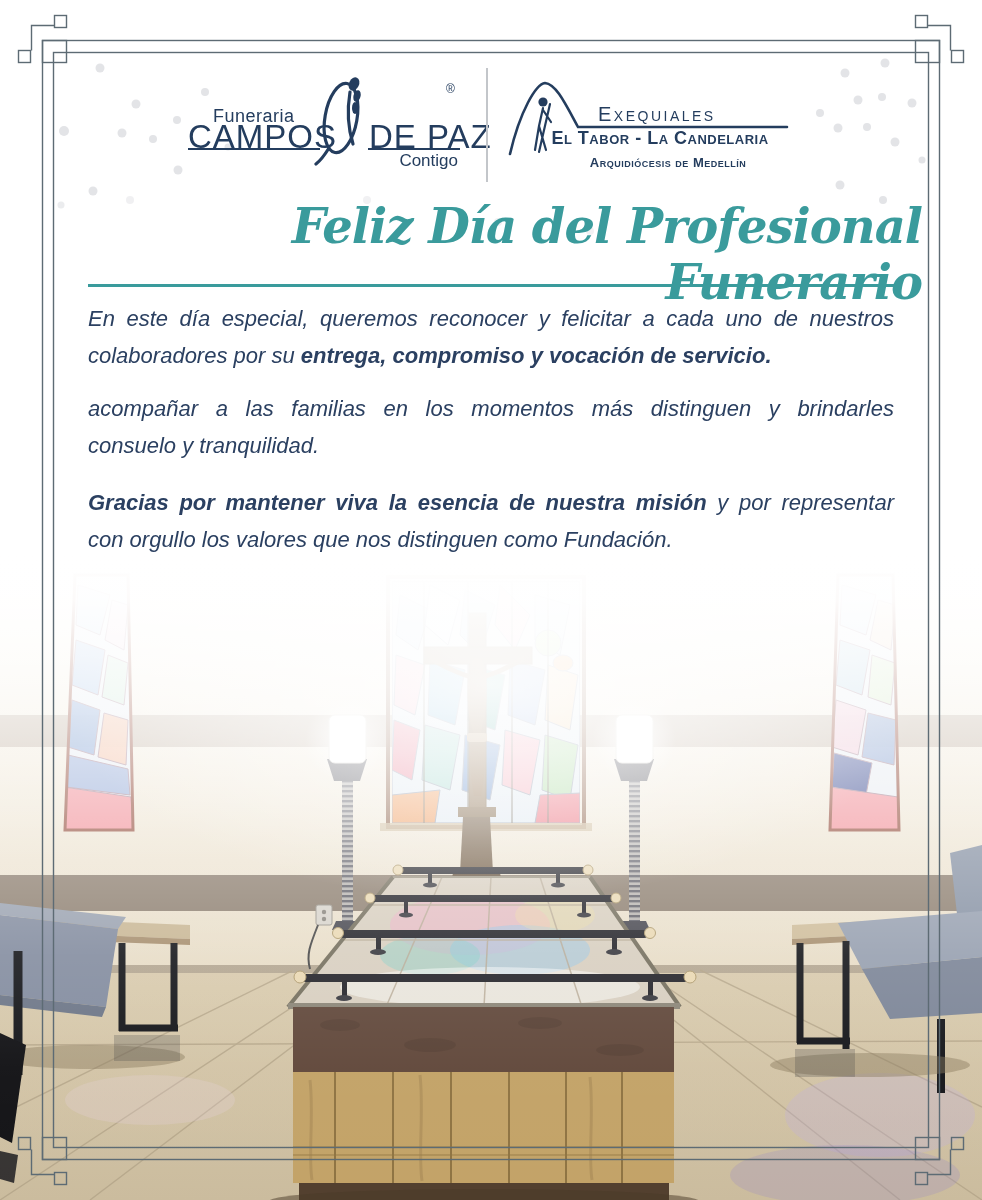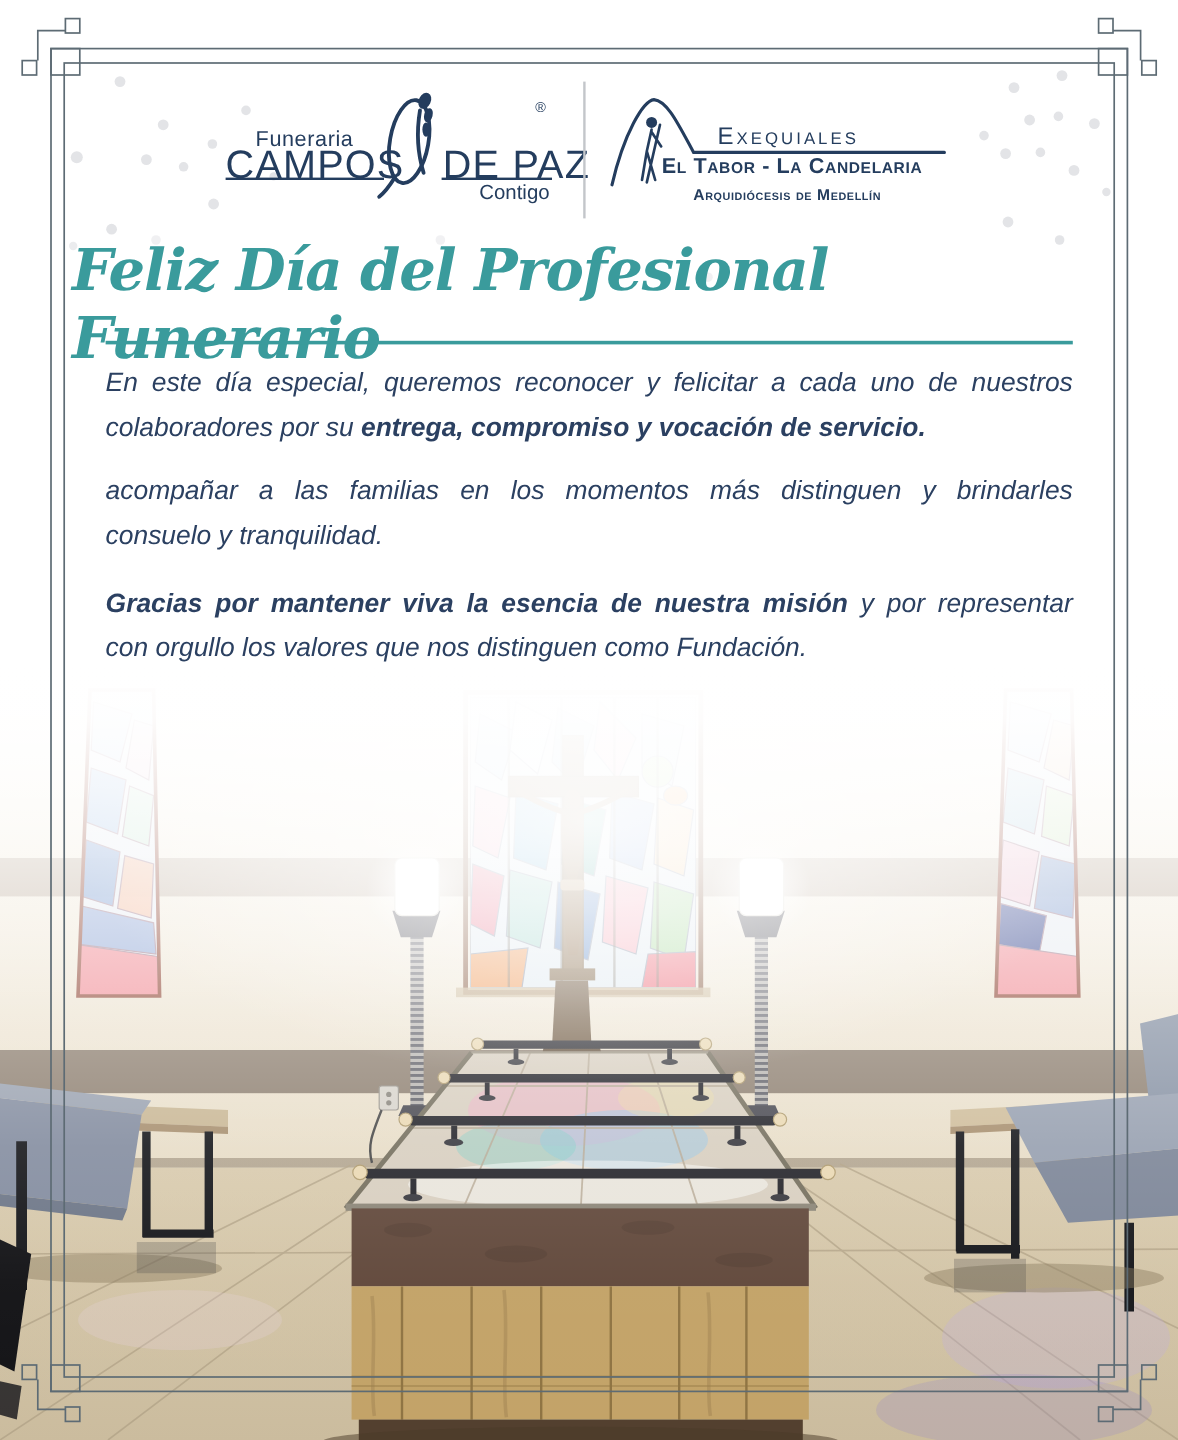--- a/index.html
+++ b/index.html
@@ -10,24 +10,24 @@
   .lg-campos{left:188px;top:118px;font-size:33px;letter-spacing:1px;color:#243D5E;}
   .lg-depaz{left:369px;top:118px;font-size:33px;letter-spacing:1px;color:#243D5E;}
   .lg-underline{height:2px;background:#243D5E;top:148px;}
   .lg-contigo{left:378px;top:151px;width:80px;text-align:right;font-size:17px;color:#243D5E;}
   .lg-rmark{left:446px;top:82px;font-size:12px;color:#243D5E;}
   .logo-divider{left:486px;top:68px;width:2px;height:114px;background:#c3c6ca;}
   .lg-exequiales{left:598px;top:103px;font-size:20px;font-weight:normal;letter-spacing:2.5px;
                  color:#243D5E;font-variant:small-caps;}
   .lg-taborname{left:515px;top:128px;width:290px;text-align:center;font-size:18px;font-weight:bold;
                 letter-spacing:.5px;color:#243D5E;font-variant:small-caps;}
-  .lg-taborsub{left:556px;top:155px;width:200px;text-align:center;font-size:13px;font-weight:bold;
+  .lg-taborsub{left:568px;top:155px;width:200px;text-align:center;font-size:13px;font-weight:bold;
                letter-spacing:.5px;color:#243D5E;font-variant:small-caps;}
   
-  .main-title{left:60px;top:198px;width:862px;text-align:left;
+  .main-title{left:60px;top:198px;width:862px;text-align:right;
               font-family:"DejaVu Serif",serif;font-style:italic;font-weight:bold;
               font-size:48px;letter-spacing:-1px;color:#3A9B9C;}
   .title-rule{left:88px;top:284px;width:806px;height:3px;background:#3A9B9C;}
   
   .text-block{left:88px;top:300px;width:806px;color:#2B4061;font-style:italic;
               font-size:22px;line-height:37px;}
   .para{margin:0;}
   .para + .para.p2{margin-top:16px;}
   .para + .para.p3{margin-top:20px;}
   .pline{display:block;}

